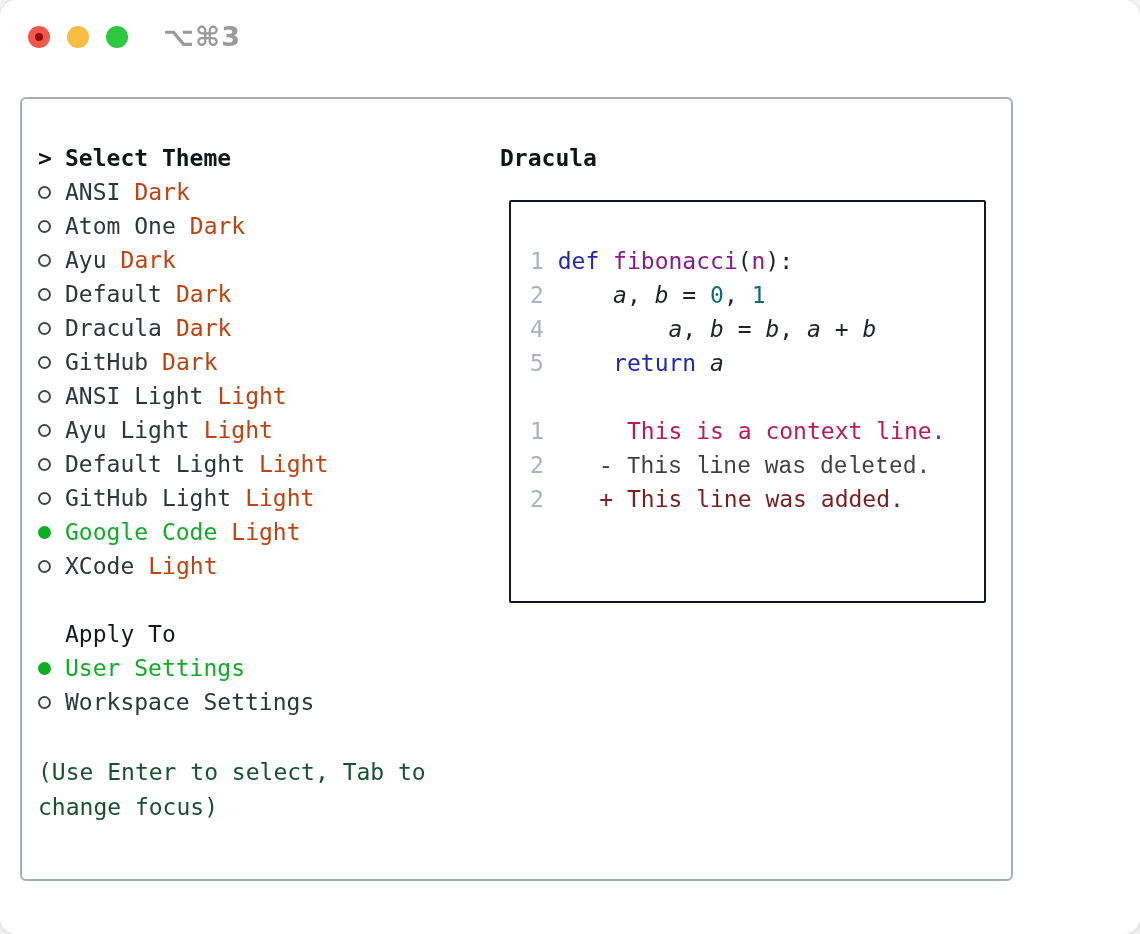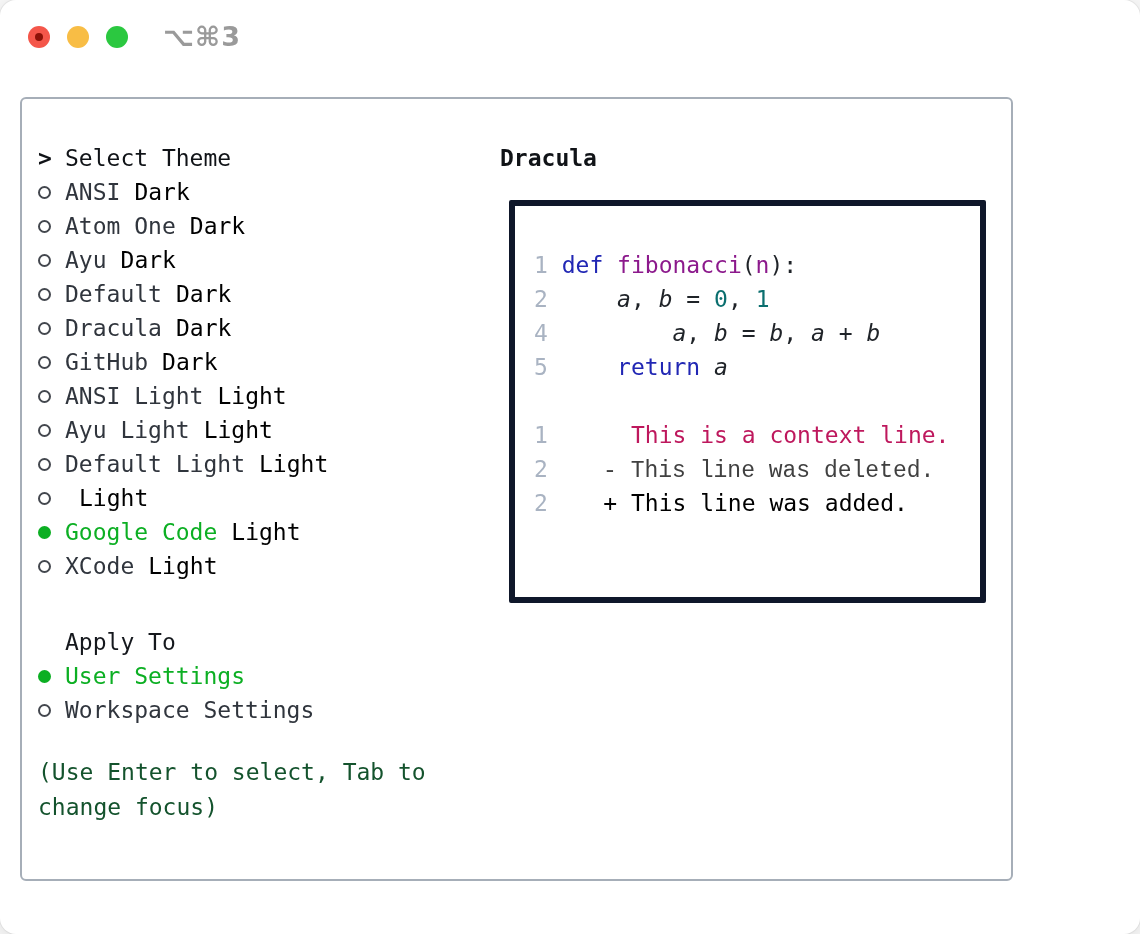--- a/index.html
+++ b/index.html
@@ -35,44 +35,44 @@
   }
   .mono { font-family:"DejaVu Sans Mono", monospace; font-size:23px; }
   .row { display:flex; align-items:center; height:34px; white-space:pre; }
   .bullet-cell { width:27px; display:flex; align-items:center; flex:none; }
   .radio {
     width:13px; height:13px; border:2px solid #43474e; border-radius:50%;
     display:inline-block; background:transparent;
   }
   .radio.sel { background:#0caf23; border-color:#0caf23; }
   .cursor-ch { font-weight:bold; color:#101317; font-size:23px; }
-  .hdr-label { font-weight:normal; color:#101317; }
+  .hdr-label { font-weight:bold; color:#101317; }
   .item-name { color:#30353d; }
   .item-name.sel { color:#0caf23; }
-  .item-tag { color:#000000; margin-left:14px; }
+  .item-tag { color:#c2410c; margin-left:14px; }
   #theme-list  { position:absolute; left:38px; top:141px; }
-  #apply-list  { position:absolute; left:38px; top:617px;margin-top:8px; }
+  #apply-list  { position:absolute; left:38px; top:617px; }
   #help-text   { position:absolute; left:38px; top:755px; color:#14532d; line-height:35px; white-space:pre; }
   
   #preview-header { position:absolute; left:500px; top:141px; height:34px; line-height:34px; font-weight:bold; color:#101317; }
   #preview-box {
     position:absolute; left:509px; top:200px; width:477px; height:403px;
-    border:6px solid #0f172a; border-radius:2px; background:#fff;
+    border:2px solid #0f172a; border-radius:2px; background:#fff;
     padding:42px 0 0 19px; overflow:hidden;
   }
   .code-line { height:34px; line-height:34px; white-space:pre; font-size:23px; }
   .tk-ln  { color:#a9b3c2; }
   .tk-kw  { color:#2127b4; }
   .tk-fn  { color:#8c198c; }
   .tk-num { color:#0b6f6f; }
   .tk-pl  { color:#1f2328; }
   .tk-var { color:#1f2328; font-style:italic; }
   .tk-ctx { color:#be185d; }
   .tk-del { color:#404040;font-family:Liberation Mono, monospace; }
-  .tk-add { color:#000000;margin-top:33px; }
+  .tk-add { color:#7f1d1d;margin-top:33px; }
 </style>
 </head>
 <body>
 
 <div class="window">
 
   <div class="titlebar">
     <div class="traffic red"></div>
     <div class="traffic yellow"></div>
     <div class="traffic green"></div>
@@ -89,21 +89,21 @@
 
   <div class="row"><span class="bullet-cell"><span class="radio"></span></span><span class="item-name">ANSI</span><span class="item-tag">Dark</span></div>
       <div class="row"><span class="bullet-cell"><span class="radio"></span></span><span class="item-name">Atom One</span><span class="item-tag">Dark</span></div>
       <div class="row"><span class="bullet-cell"><span class="radio"></span></span><span class="item-name">Ayu</span><span class="item-tag">Dark</span></div>
       <div class="row"><span class="bullet-cell"><span class="radio"></span></span><span class="item-name">Default</span><span class="item-tag">Dark</span></div>
       <div class="row"><span class="bullet-cell"><span class="radio"></span></span><span class="item-name">Dracula</span><span class="item-tag">Dark</span></div>
       <div class="row"><span class="bullet-cell"><span class="radio"></span></span><span class="item-name">GitHub</span><span class="item-tag">Dark</span></div>
       <div class="row"><span class="bullet-cell"><span class="radio"></span></span><span class="item-name">ANSI Light</span><span class="item-tag">Light</span></div>
       <div class="row"><span class="bullet-cell"><span class="radio"></span></span><span class="item-name">Ayu Light</span><span class="item-tag">Light</span></div>
       <div class="row"><span class="bullet-cell"><span class="radio"></span></span><span class="item-name">Default Light</span><span class="item-tag">Light</span></div>
-      <div class="row"><span class="bullet-cell"><span class="radio"></span></span><span class="item-tag">Light</span></div>
+      <div class="row"><span class="bullet-cell"><span class="radio"></span></span><span class="item-name">GitHub Light</span><span class="item-tag">Light</span></div>
       <div class="row"><span class="bullet-cell"><span class="radio sel"></span></span><span class="item-name sel">Google Code</span><span class="item-tag">Light</span></div>
       <div class="row"><span class="bullet-cell"><span class="radio"></span></span><span class="item-name">XCode</span><span class="item-tag">Light</span></div>
     </div>
 
   <div id="apply-list" class="mono">
     <div class="row">
       <span class="bullet-cell"></span>
       <span class="item-name" style="color:#15181d">Apply To</span>
     </div>
 

